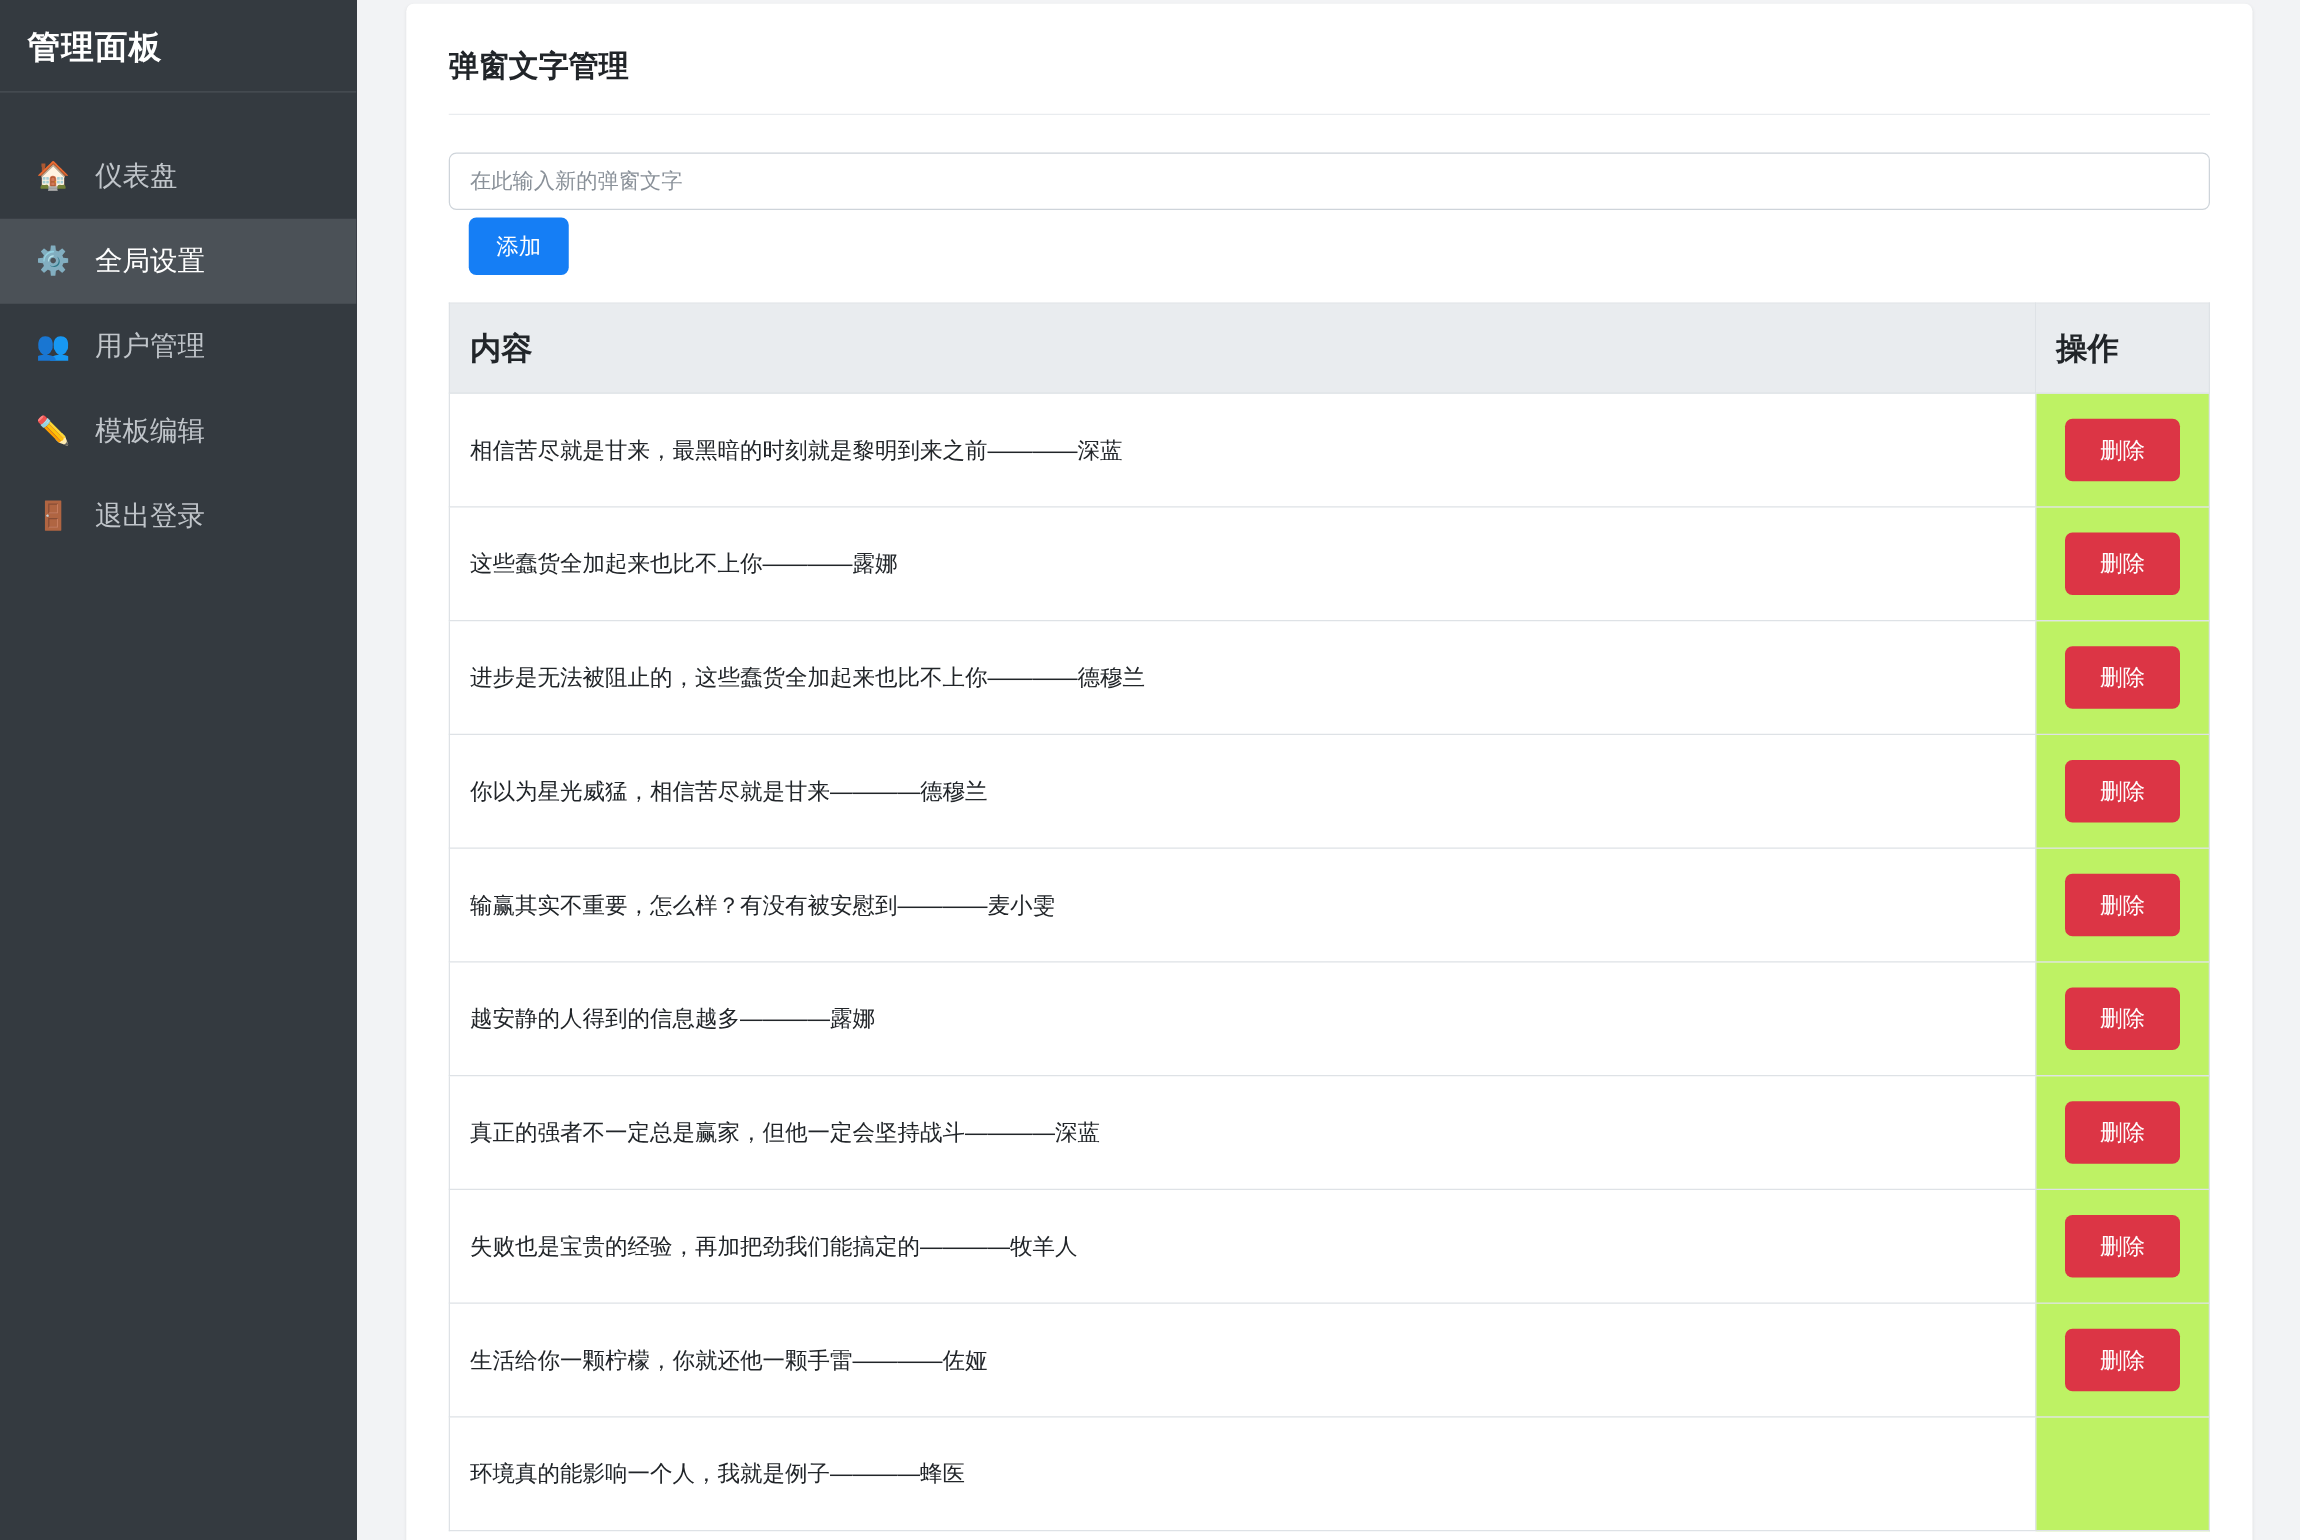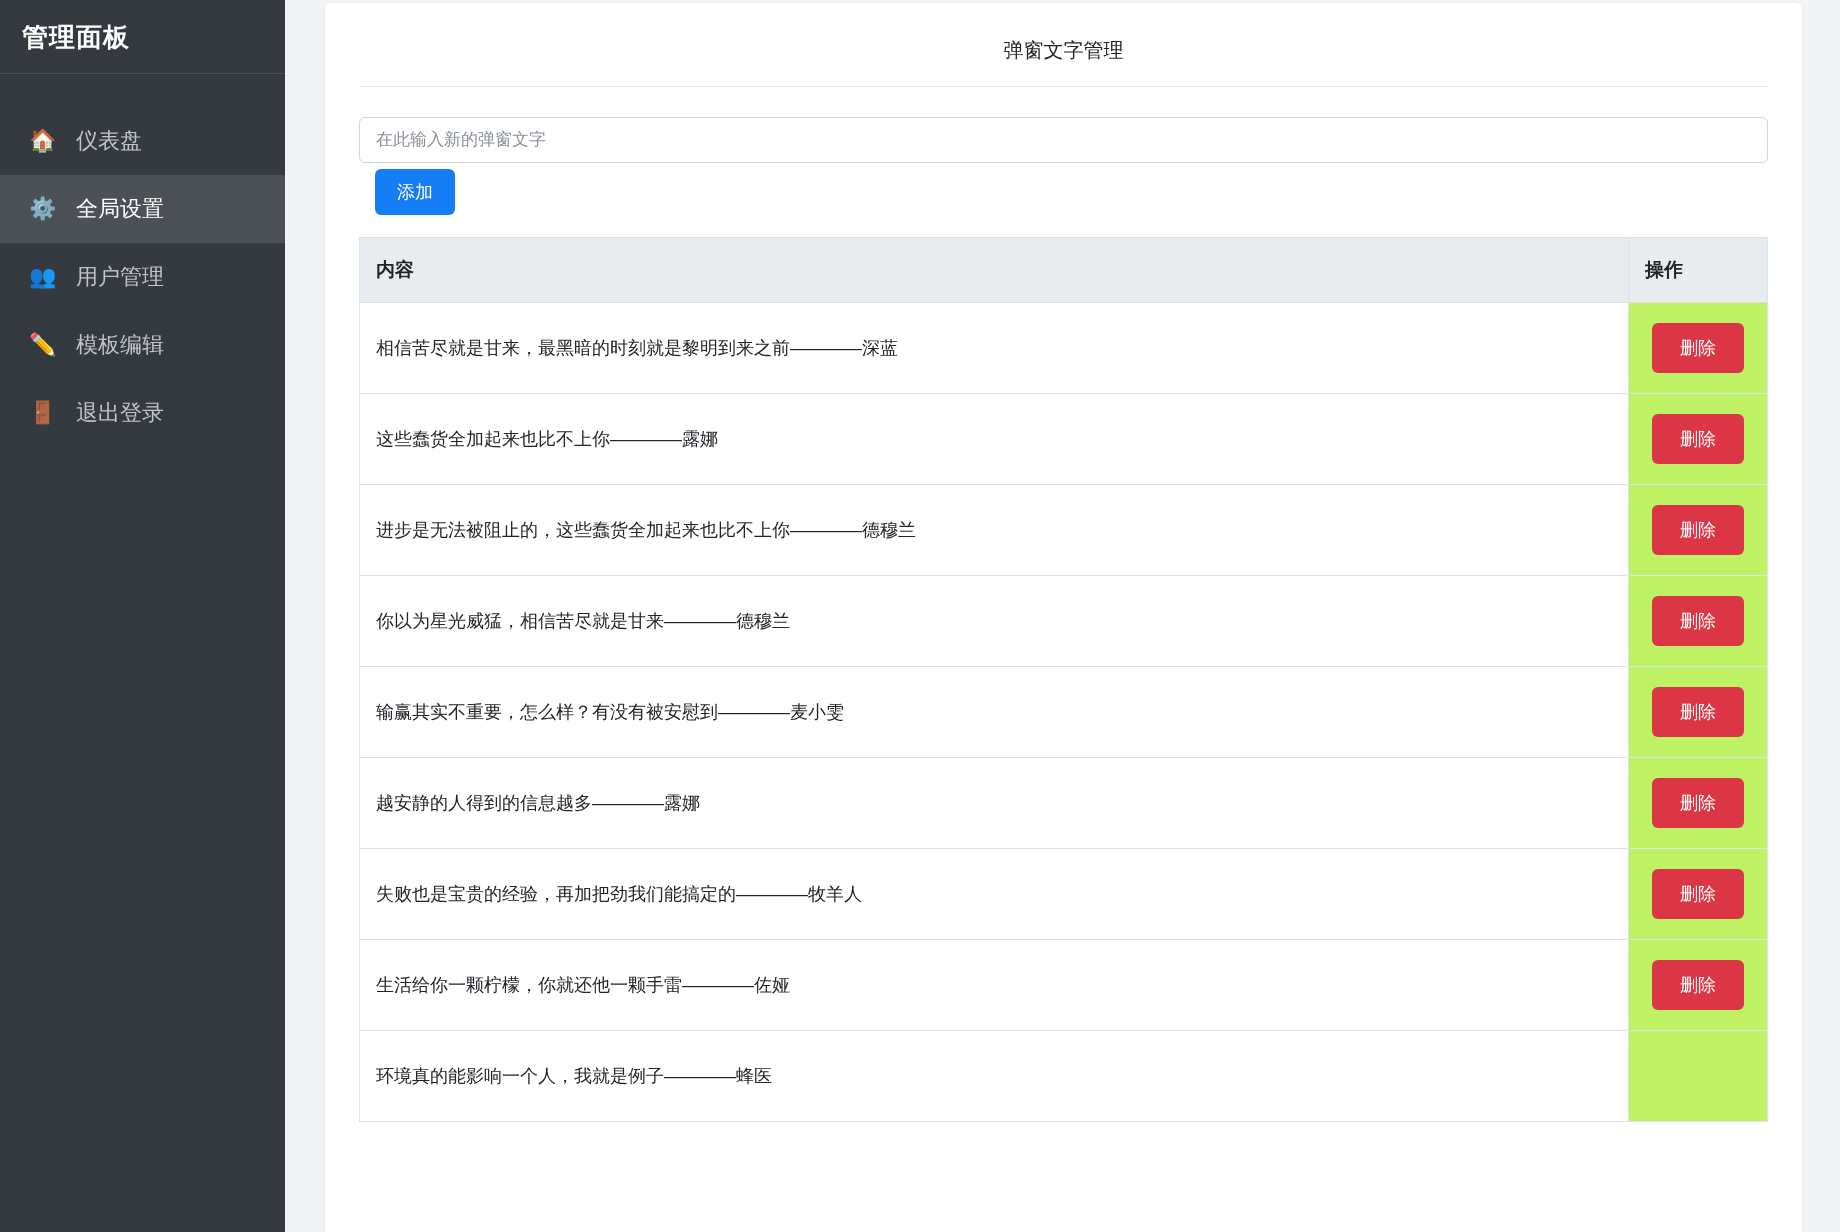--- a/index.html
+++ b/index.html
@@ -58,24 +58,23 @@
   .card {
     margin: 3px 0 0 40px;
     width: 1477px;
     min-height: 1400px;
     background: #ffffff;
     border-radius: 6px;
     box-shadow: 0 1px 3px rgba(0,0,0,0.08);
     padding: 32px 34px;
   }
   .page-title {
-    font-size: 20px;
-    font-weight: normal;
+    font-size: 24px;
+    font-weight: bold;
     margin: 2px 0 22px 0;
-    text-align: center;
   }
   .title-divider {
     border: none;
     border-top: 1px solid #e9ecef;
     margin: 0 0 30px 0;
   }
   .new-text-input {
     display: block;
     width: 100%;
     height: 46px;
@@ -108,21 +107,21 @@
     margin-top: 22px;
     width: 100%;
     border-collapse: collapse;
   }
   .quotes-table th, .quotes-table td {
     border: 1px solid #dee2e6;
   }
   .quotes-table th {
     background: #e9ecef;
     text-align: left;
-    font-size: 19px;
+    font-size: 25px;
     font-weight: bold;
     padding: 19px 16px;
   }
   .quotes-table th.action-col { width: 139px; }
   .quotes-table td.content-cell {
     font-size: 18px;
     padding: 33px 16px;
     background: #ffffff;
   }
   .quotes-table td.action-cell {
@@ -222,20 +221,26 @@
     </td>
   </tr>
 
   <tr>
     <td class="content-cell">越安静的人得到的信息越多————露娜</td>
     <td class="action-cell">
       <button class="delete-btn">删除</button>
     </td>
   </tr>
 
+  <tr>
+    <td class="content-cell">真正的强者不一定总是赢家，但他一定会坚持战斗————深蓝</td>
+    <td class="action-cell">
+      <button class="delete-btn">删除</button>
+    </td>
+  </tr>
 
   <tr>
     <td class="content-cell">失败也是宝贵的经验，再加把劲我们能搞定的————牧羊人</td>
     <td class="action-cell">
       <button class="delete-btn">删除</button>
     </td>
   </tr>
 
   <tr>
     <td class="content-cell">生活给你一颗柠檬，你就还他一颗手雷————佐娅</td>

